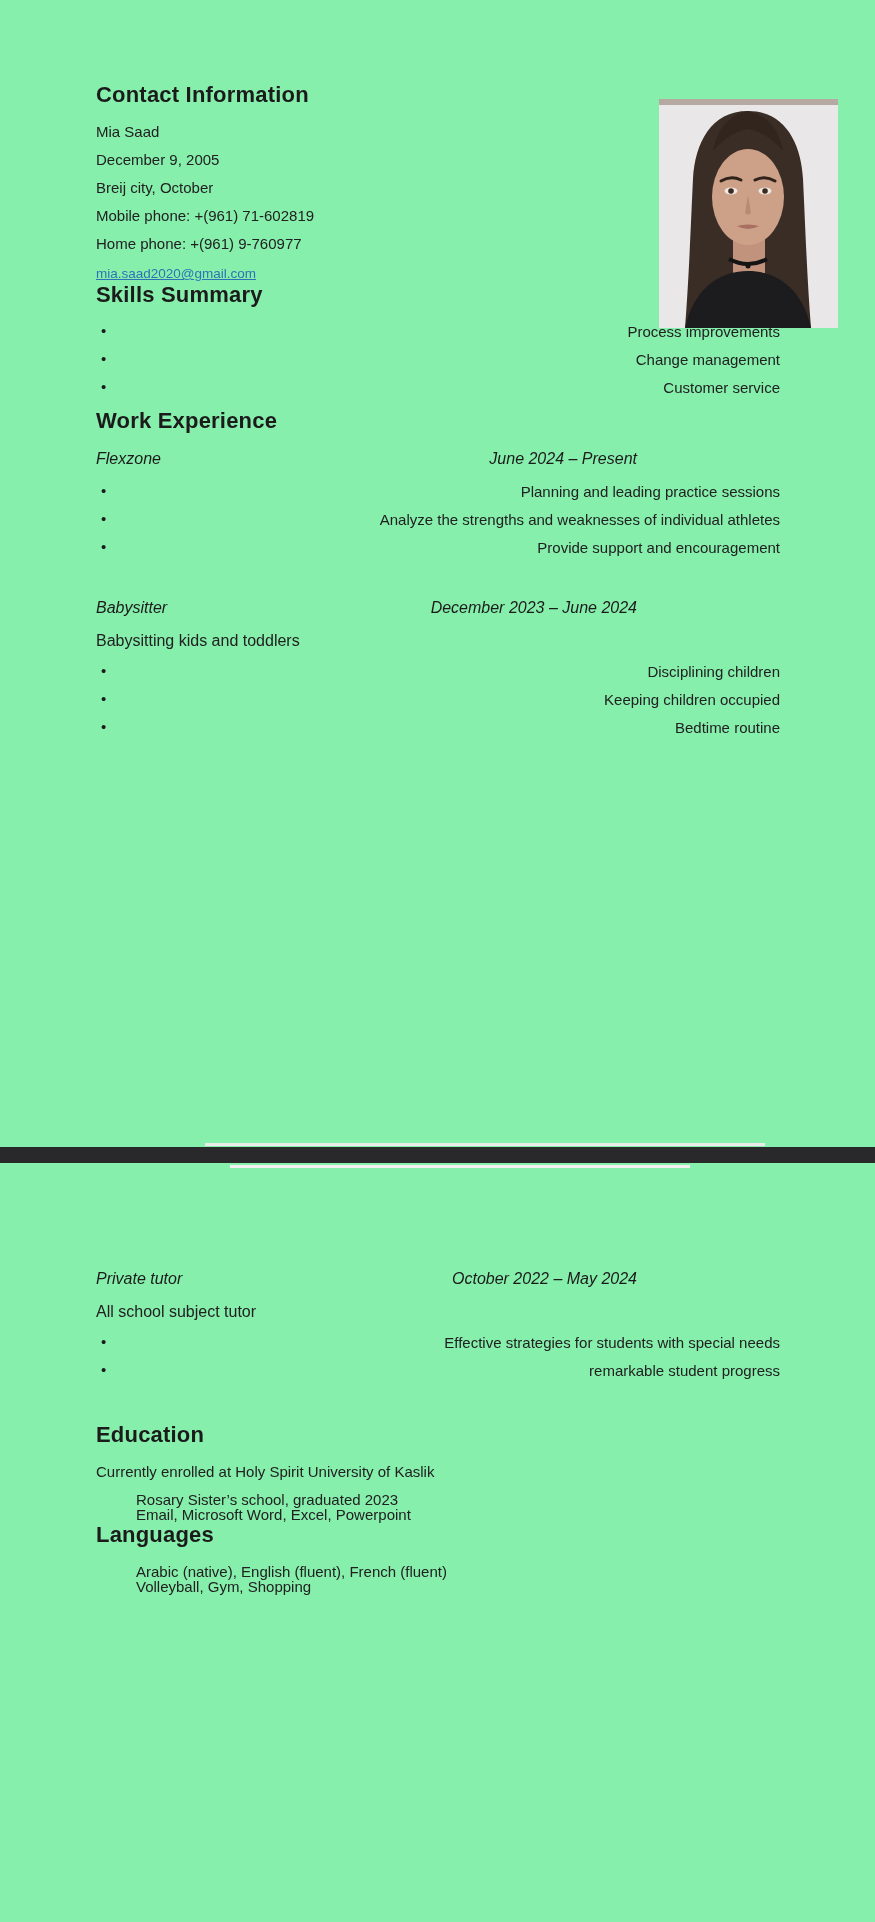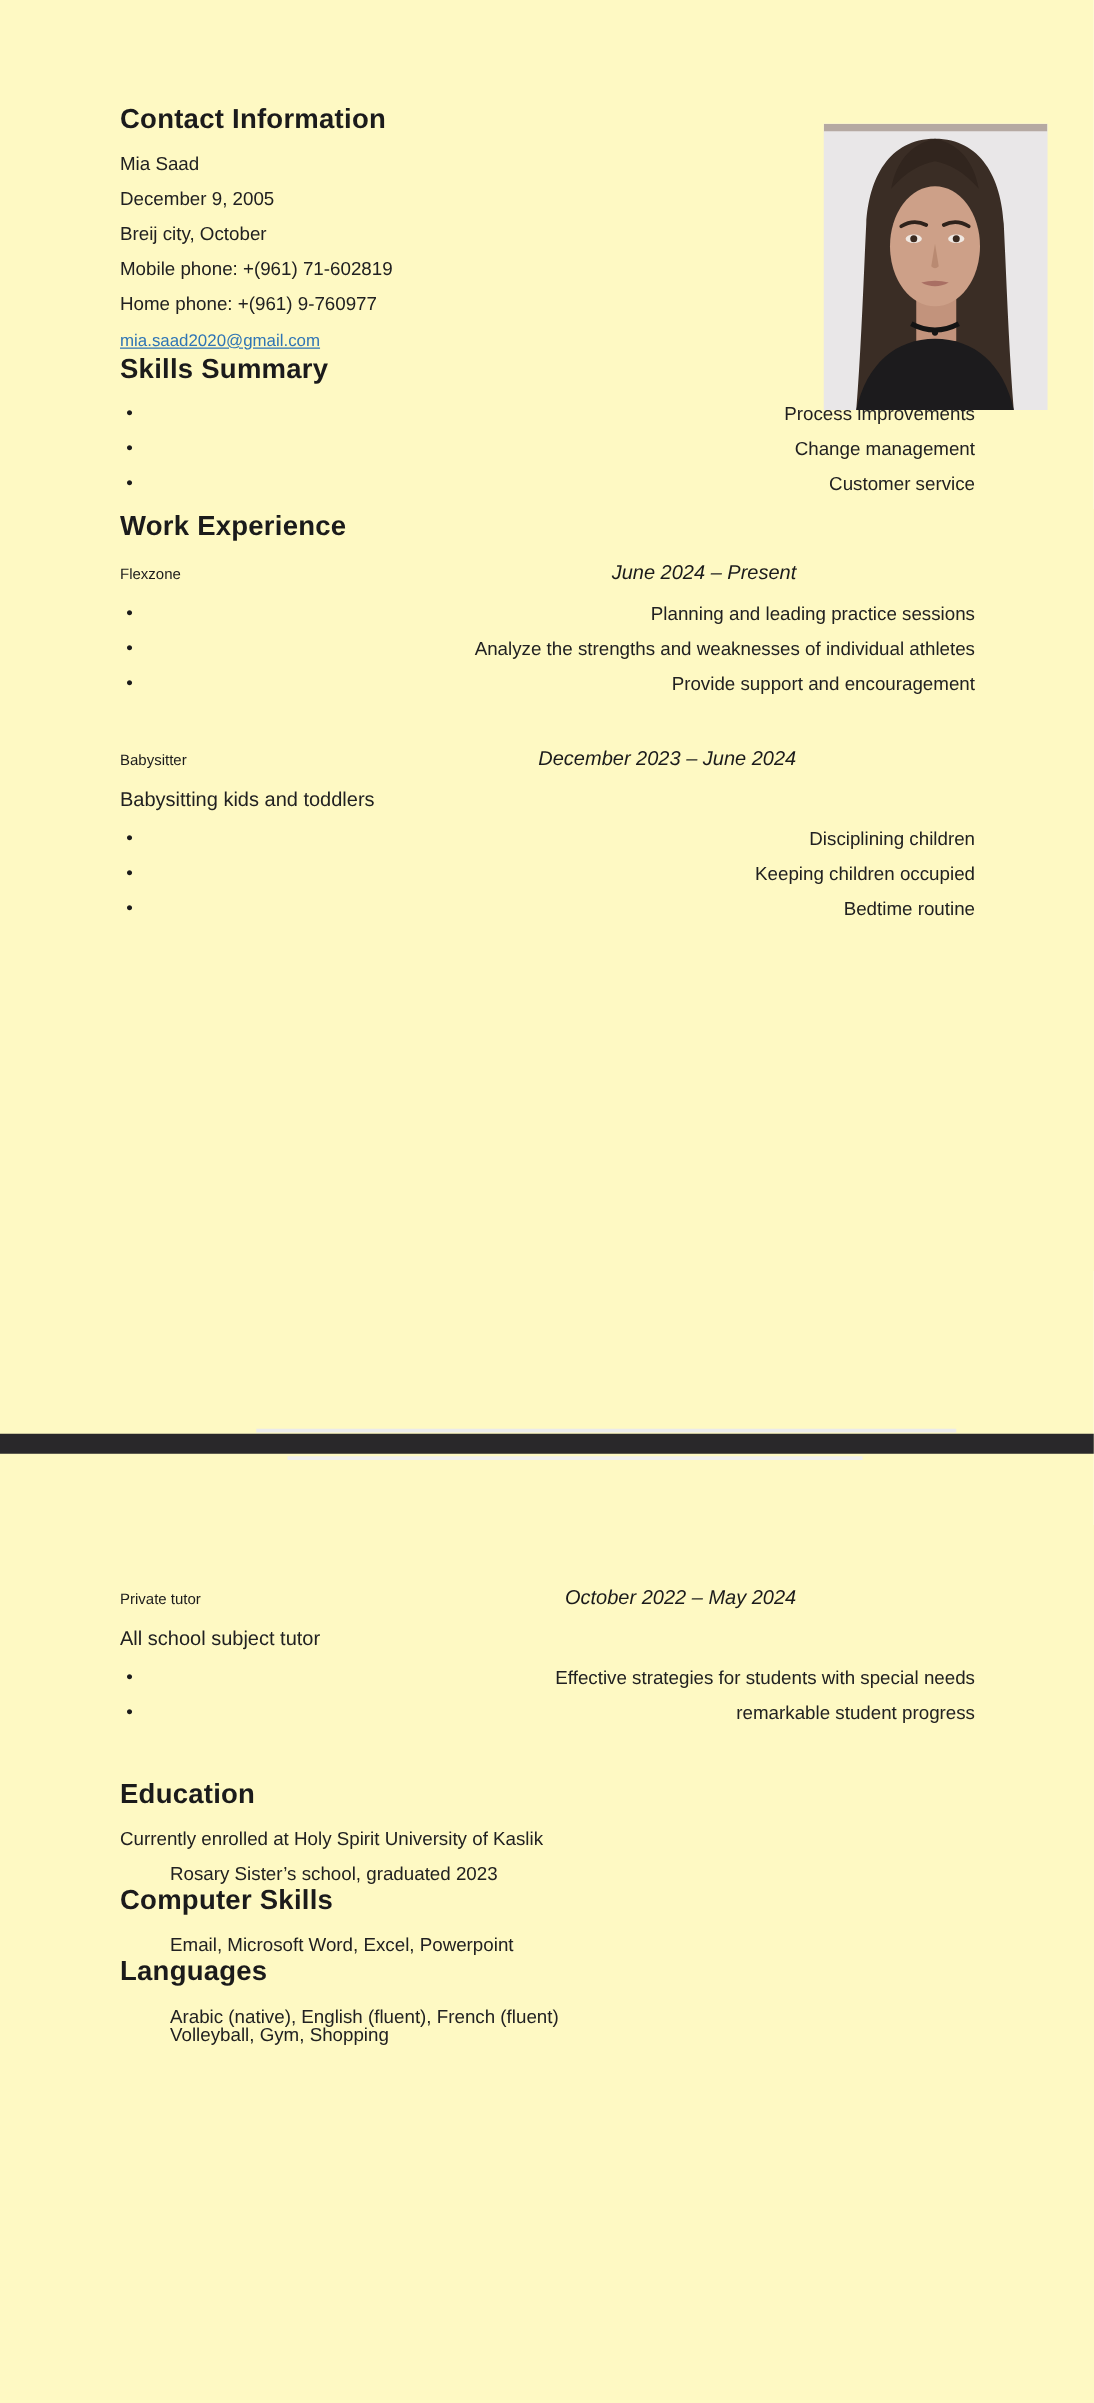--- a/index.html
+++ b/index.html
@@ -2,21 +2,21 @@
 <html><head>
 <meta charset="utf-8">
 <style>
   html,body{margin:0;padding:0;background:#ffffff;}
   body{
     width:875px;height:1922px;overflow:hidden;
     font-family:"Liberation Sans", sans-serif;
     color:#212121;
     -webkit-font-smoothing:antialiased;
   }
-  .sheet{position:relative;width:875px;height:1922px;background:#fef9c3;}
+  .sheet{position:relative;width:875px;height:1922px;background:#86efac;}
 
   
   .page1{position:absolute;top:0;left:0;right:0;padding:82px 95px 0 96px;box-sizing:border-box;}
   .page2{position:absolute;top:1270px;left:0;right:0;padding:0 95px 0 96px;box-sizing:border-box;}
 
   h2.sec{
     font-size:22px;font-weight:700;color:#1b1b1b;
     margin:0 0 16px 0;letter-spacing:.2px;
   }
   .mt-sec1{margin-top:41px;}
@@ -38,21 +38,21 @@
     content:"•";position:absolute;left:0;top:-1px;font-size:15px;color:#1b1b1b;
   }
 
   
   .job{margin-bottom:44px;}
   .job:last-child{margin-bottom:0;}
   .job-header{
     display:flex;justify-content:space-between;align-items:baseline;
     width:541px;margin-bottom:16px;
   }
-  .employer{font-size:12px;color:#1b1b1b;}
+  .employer{font-style:italic;font-size:16px;color:#1b1b1b;}
   .dates{font-style:italic;font-size:16px;color:#1b1b1b;white-space:nowrap;}
   .job-title{font-size:16px;margin:0 0 15px 0;line-height:16px;}
 
   
   .photo{
     position:absolute;top:99px;left:659px;width:179px;height:229px;
     overflow:hidden;background:#e9e7e8;
   }
   .photo svg{display:block;width:100%;height:100%;}
 
@@ -167,21 +167,20 @@
       </ul>
     </div>
 
     <section>
       <h2 class="sec mt-sec2">Education</h2>
       <p class="line">Currently enrolled at Holy Spirit University of Kaslik</p>
       <p class="line">Rosary Sister’s school, graduated 2023</p>
     </section>
 
     <section>
-      <h2 class="sec mt-sec2">Computer Skills</h2>
       <p class="line">Email, Microsoft Word, Excel, Powerpoint</p>
     </section>
 
     <section>
       <h2 class="sec mt-sec2">Languages</h2>
       <p class="line">Arabic (native), English (fluent), French (fluent)</p>
     </section>
 
     <section>
       <p class="line">Volleyball, Gym, Shopping</p>

